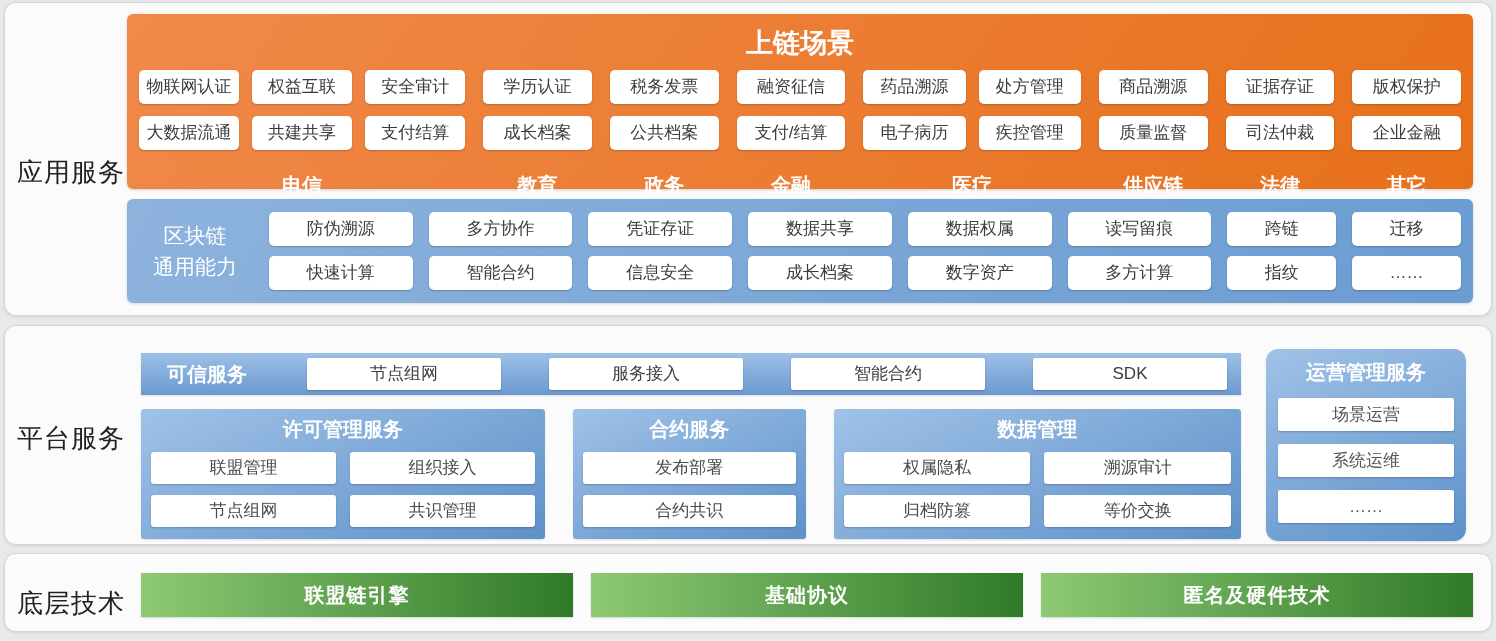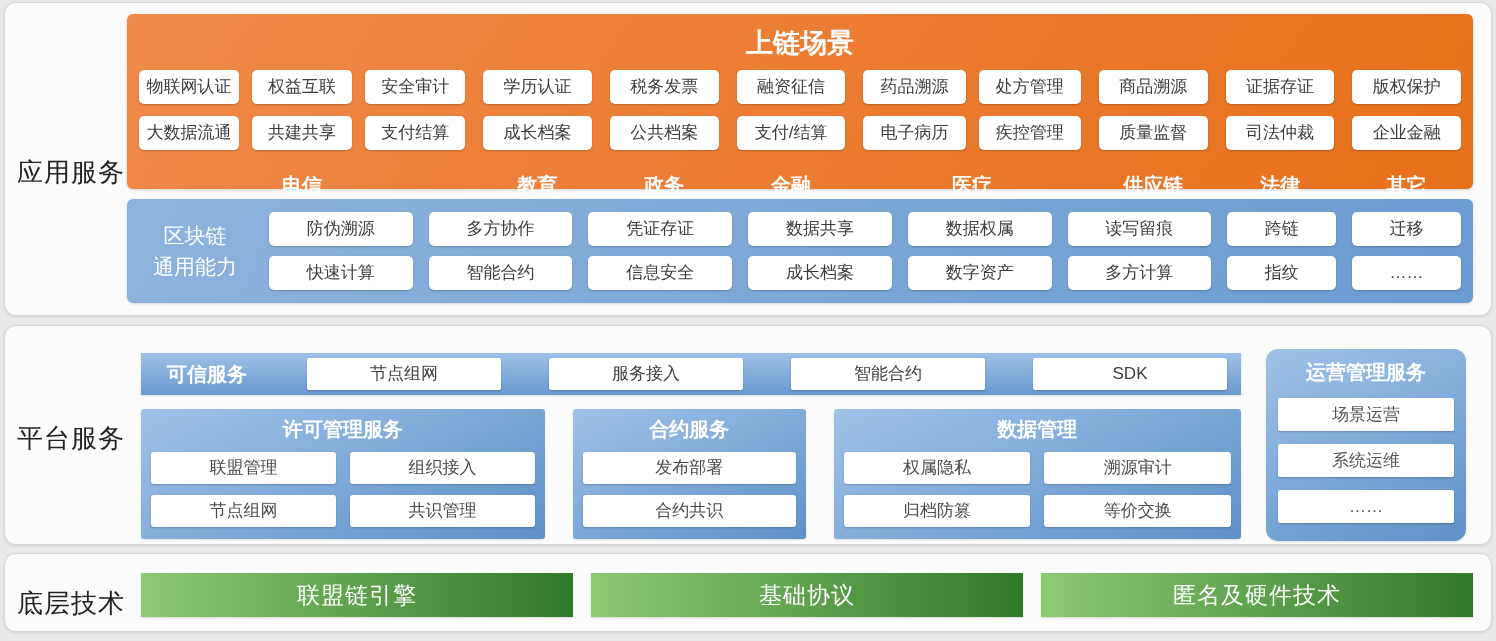--- a/index.html
+++ b/index.html
@@ -89,21 +89,21 @@
   }
   .ops-title{text-align:center;color:#fff;font-weight:bold;font-size:20px;margin:2px 0 12px;}
   .ops-chips{display:flex;flex-direction:column;gap:13px;flex:1;}
   .ops-chip{height:33px;line-height:33px;border-radius:2px;color:#555;}
 
   
   .tech-bars{position:absolute;left:136px;top:19px;width:1332px;height:44px;display:flex;gap:18px;}
   .tech-bar{
     flex:1;display:flex;align-items:center;justify-content:center;
     background:linear-gradient(90deg,var(--green-from,#8ec974),var(--green-to,#2f7a28));
-    color:#fff;font-weight:normal;font-size:23px;letter-spacing:1px;
+    color:#fff;font-weight:bold;font-size:20px;letter-spacing:1px;
     box-shadow:0 1px 2px rgba(0,0,0,.15);
   }
 </style>
 </head>
 <body>
 
 <div class="card" id="card-app">
   <div class="side-label">应用服务</div>
 
   <div class="scn-panel">

